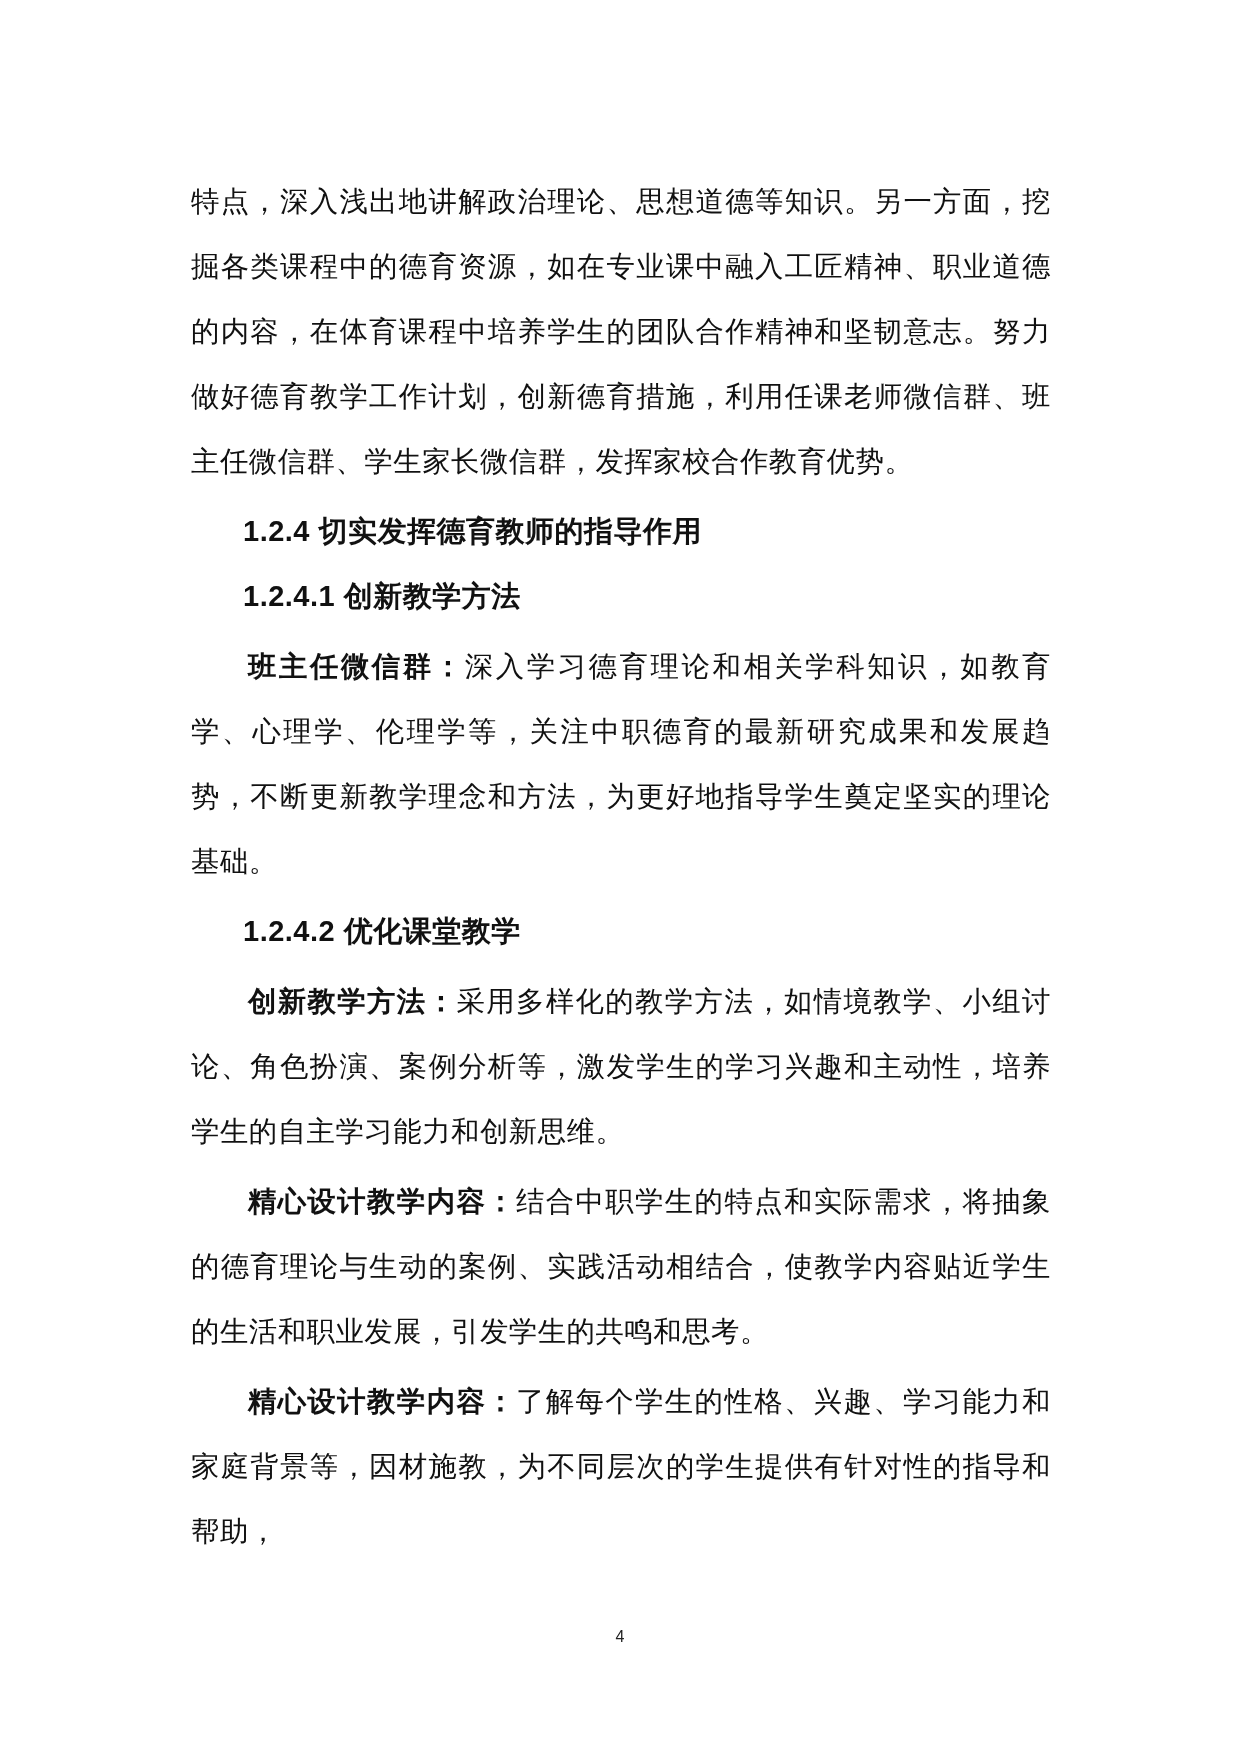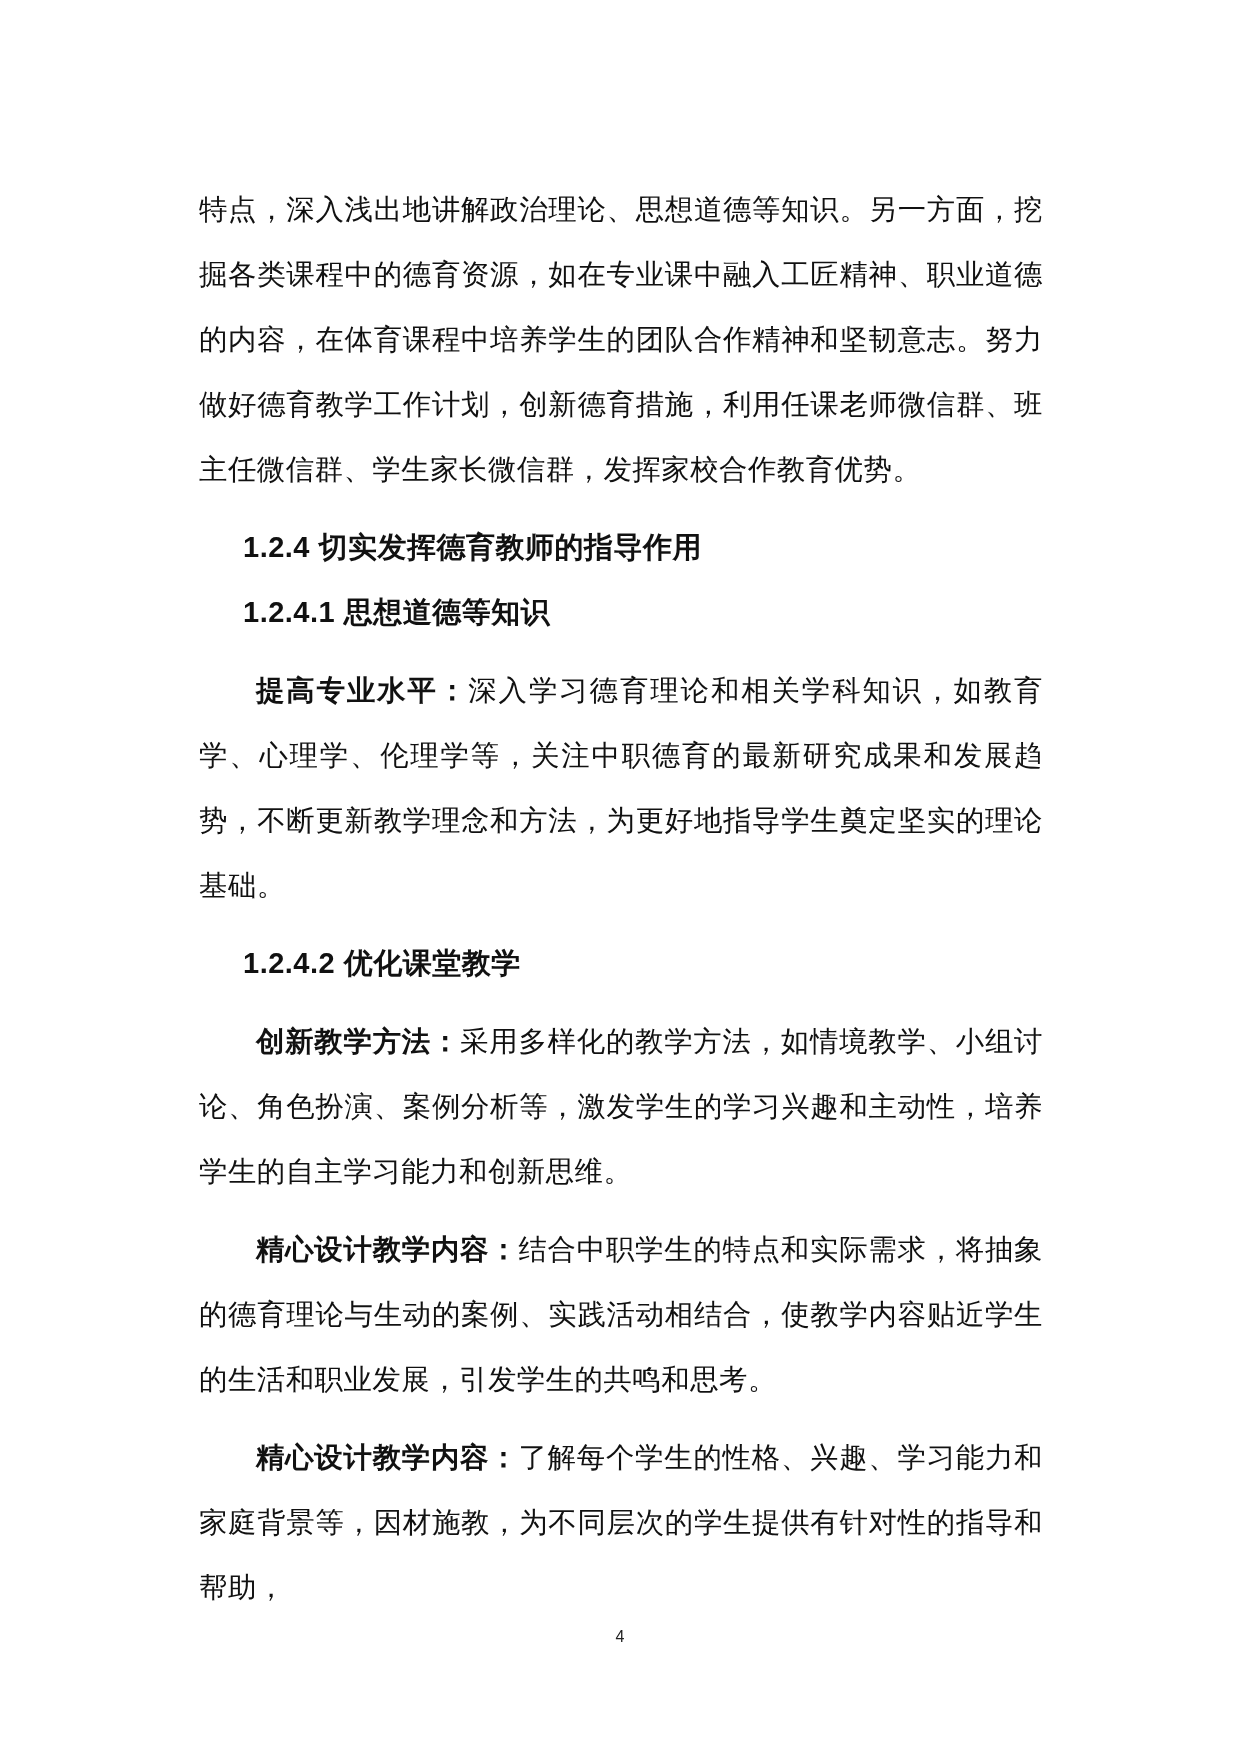--- a/index.html
+++ b/index.html
@@ -24,21 +24,21 @@
     }
     .content {
       position: absolute;
       left: 186px;
       top: 164px;
       width: 870px;
     }
     .para {
       font-size: 28.4px;
       line-height: 65px;
-      margin: 13px;
+      margin: 5px;
       text-align: justify;
       text-align-last: left;
       letter-spacing: 0.5px;
     }
     .para.indent {
       text-indent: 57px;
     }
     .heading {
       font-size: 29px;
       line-height: 65px;
@@ -68,24 +68,24 @@
 
 <div class="page">
   <div class="content">
 
     <p class="para">
       <span>特点，深入浅出地讲解政治理论、思想道德等知识。另一方面，挖掘各类课程中的德育资源，如在专业课中融入工匠精神、职业道德的内容，在体育课程中培养学生的团队合作精神和坚韧意志。努力做好德育教学工作计划，创新德育措施，利用任课老师微信群、班主任微信群、学生家长微信群，发挥家校合作教育优势。</span>
     </p>
 
     <h2 class="heading">1.2.4 切实发挥德育教师的指导作用</h2>
 
-    <h3 class="heading">1.2.4.1 思想道德等知识</h3>
+    <h3 class="heading">1.2.4.1 创新教学方法</h3>
 
     <p class="para indent">
-      <span class="lead">提高专业水平：</span><span>深入学习德育理论和相关学科知识，如教育学、心理学、伦理学等，关注中职德育的最新研究成果和发展趋势，不断更新教学理念和方法，为更好地指导学生奠定坚实的理论基础。</span>
+      <span class="lead">班主任微信群：</span><span>深入学习德育理论和相关学科知识，如教育学、心理学、伦理学等，关注中职德育的最新研究成果和发展趋势，不断更新教学理念和方法，为更好地指导学生奠定坚实的理论基础。</span>
     </p>
 
 
     <h3 class="heading">1.2.4.2 优化课堂教学</h3>
 
     <p class="para indent">
       <span class="lead">创新教学方法：</span><span>采用多样化的教学方法，如情境教学、小组讨论、角色扮演、案例分析等，激发学生的学习兴趣和主动性，培养学生的自主学习能力和创新思维。</span>
     </p>
 
     <p class="para indent">

